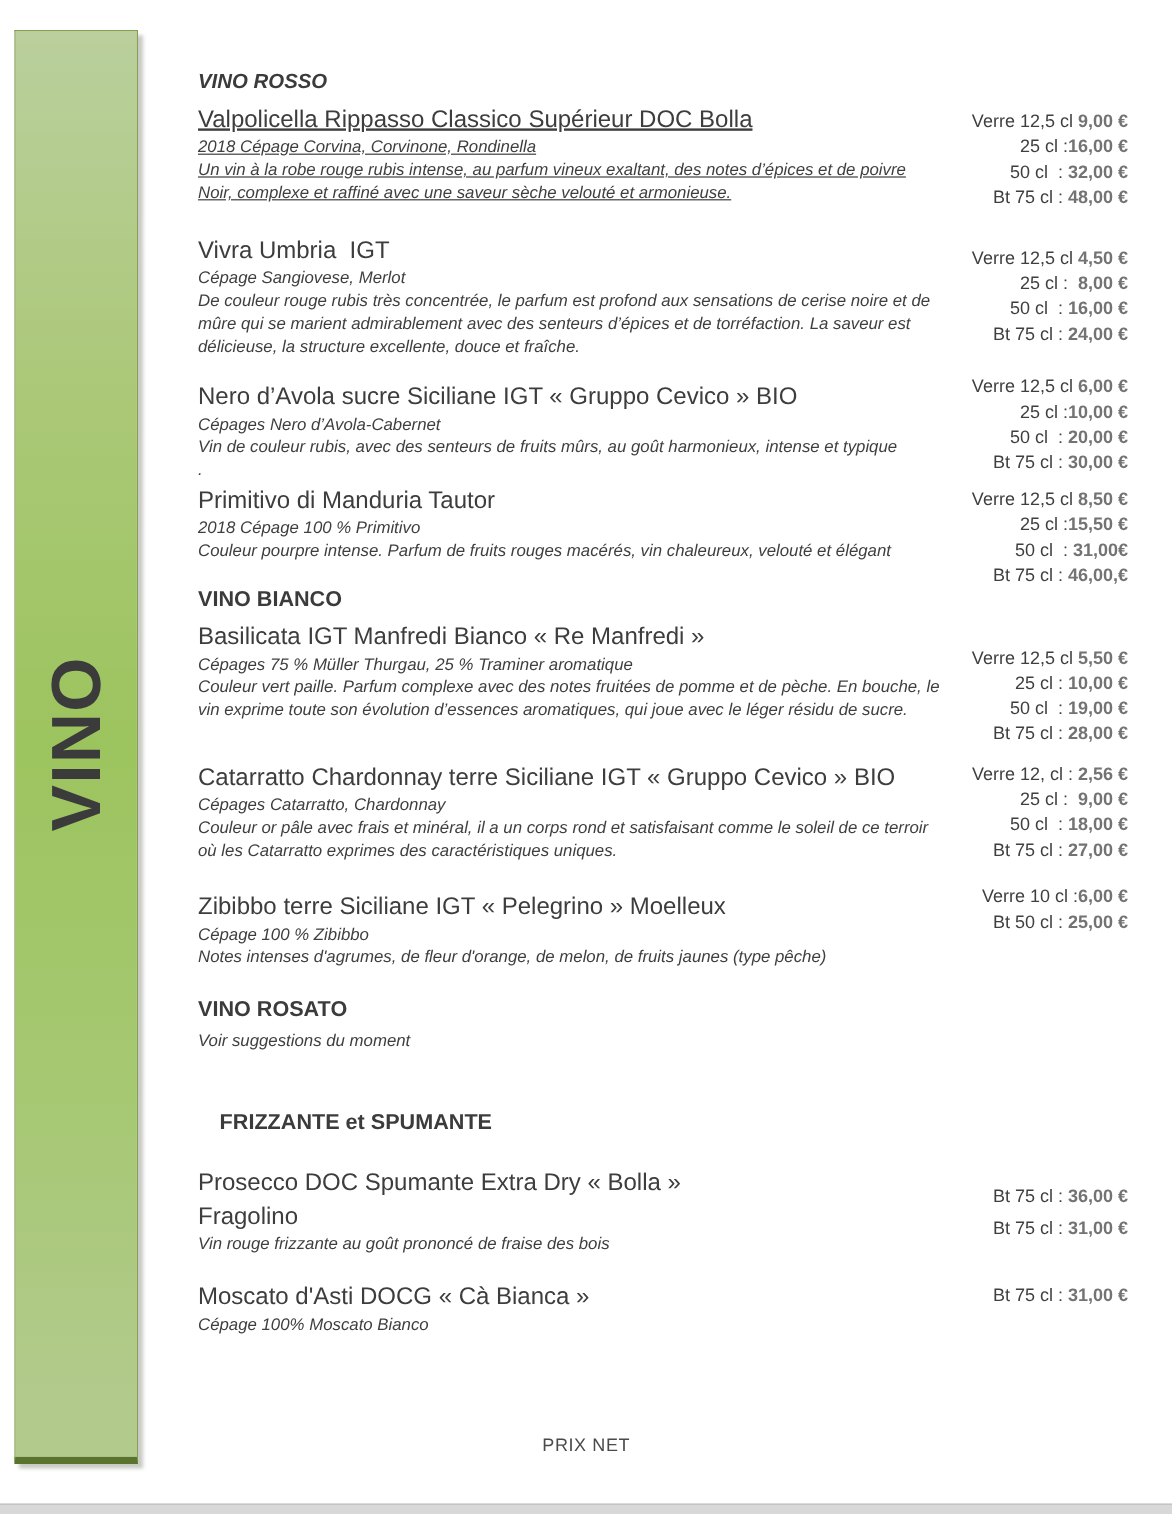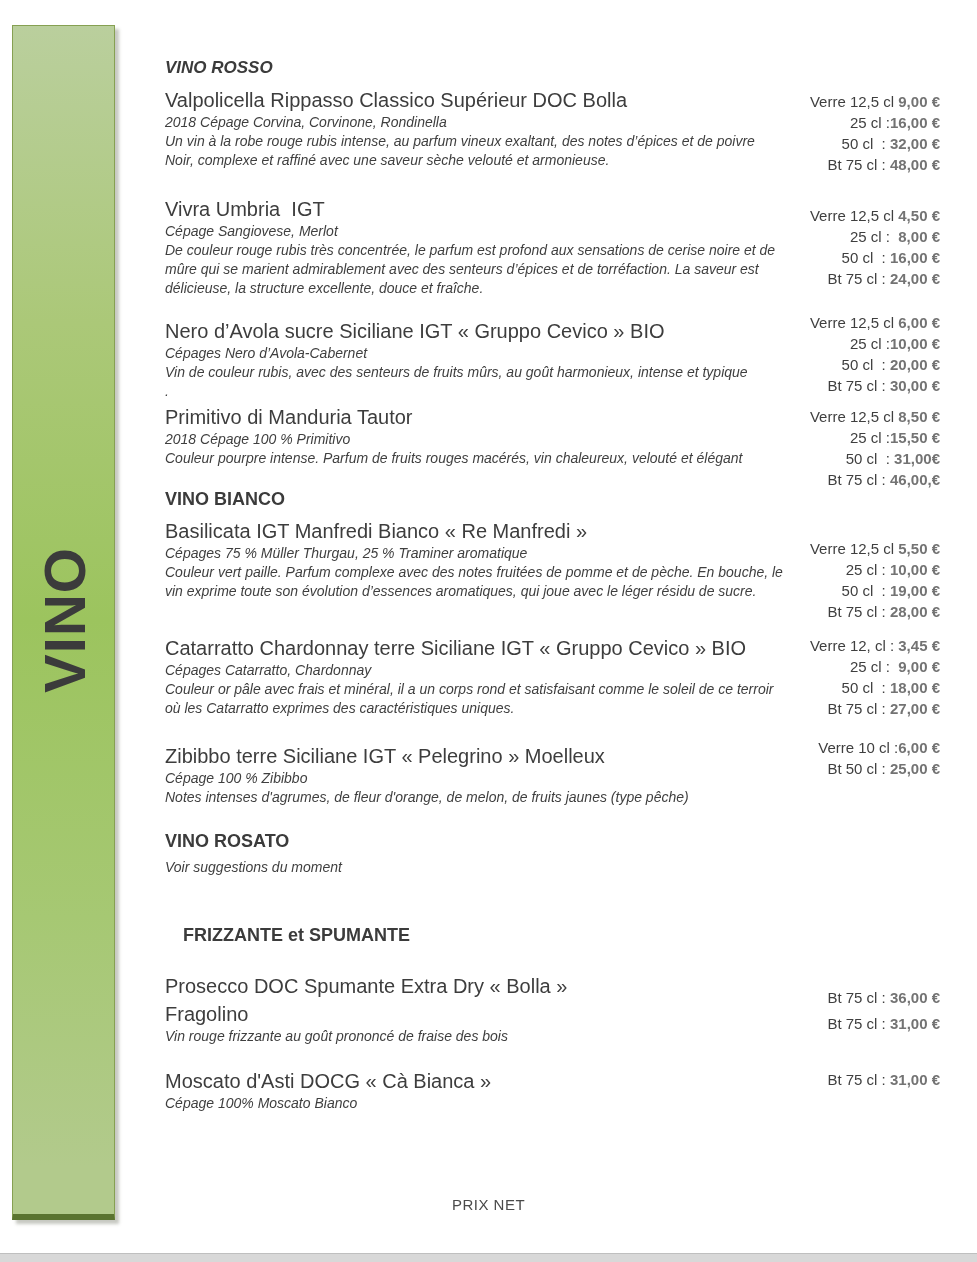--- a/index.html
+++ b/index.html
@@ -35,21 +35,21 @@
   .m-frizzante{margin-bottom:26px;margin-left:18px;}
   .note{font-size:14px;font-style:italic;line-height:19px;margin:0 0 46px 0;}
   .entry{position:relative;}
   .title{font-size:20px;line-height:26px;color:#3d3d3d;white-space:pre;}
   .detail{font-size:14px;font-style:italic;line-height:19px;white-space:pre;}
   .prices{position:absolute;right:0;top:0;text-align:right;}
   .price{font-size:15px;line-height:21px;white-space:pre;}
   .pl{font-weight:normal;}
   .pv{font-weight:bold;color:#737373;}
   
-  .e-valpo{margin-bottom:26px;}      .e-valpo .prices{top:4px;}
+  .e-valpo{margin-bottom:26px;text-decoration:underline;}      .e-valpo .prices{top:4px;}
   .e-vivra{margin-bottom:20px;}      .e-vivra .prices{top:9px;}
   .e-nero{margin-bottom:3px;}        .e-nero .prices{top:-6px;}
   .e-primitivo{margin-bottom:19px;}  .e-primitivo .prices{top:2px;}
   .e-basilicata{margin-bottom:34px;} .e-basilicata .prices{top:20px;}
   .e-catarratto{margin-bottom:25px;} .e-catarratto .prices{top:0;}
   .e-zibibbo{margin-bottom:22px;}    .e-zibibbo .prices{top:-6px;margin-left:28px;}
   .e-prosecco{margin-bottom:2px;}    .e-prosecco .prices{top:14px;}
   .e-fragolino{margin-bottom:22px;}  .e-fragolino .prices{top:12px;}
   .e-moscato{margin-bottom:12px;}       .e-moscato .prices{top:1px;}
   
@@ -135,21 +135,21 @@
         <div class="price"><span class="pl">Bt 75 cl : </span><span class="pv">28,00 €</span></div>
       </div>
     </div>
 
     <div class="entry e-catarratto">
       <div class="title">Catarratto Chardonnay terre Siciliane IGT « Gruppo Cevico » BIO</div>
       <div class="detail">Cépages Catarratto, Chardonnay</div>
       <div class="detail">Couleur or pâle avec frais et minéral, il a un corps rond et satisfaisant comme le soleil de ce terroir</div>
       <div class="detail">où les Catarratto exprimes des caractéristiques uniques.</div>
       <div class="prices">
-        <div class="price"><span class="pl">Verre 12, cl : </span><span class="pv">3,45 €</span></div>
+        <div class="price"><span class="pl">Verre 12, cl : </span><span class="pv">2,56 €</span></div>
         <div class="price"><span class="pl">25 cl :  </span><span class="pv">9,00 €</span></div>
         <div class="price"><span class="pl">50 cl  : </span><span class="pv">18,00 €</span></div>
         <div class="price"><span class="pl">Bt 75 cl : </span><span class="pv">27,00 €</span></div>
       </div>
     </div>
 
     <div class="entry e-zibibbo">
       <div class="title">Zibibbo terre Siciliane IGT « Pelegrino » Moelleux</div>
       <div class="detail">Cépage 100 % Zibibbo</div>
       <div class="detail">Notes intenses d'agrumes, de fleur d'orange, de melon, de fruits jaunes (type pêche)</div>

